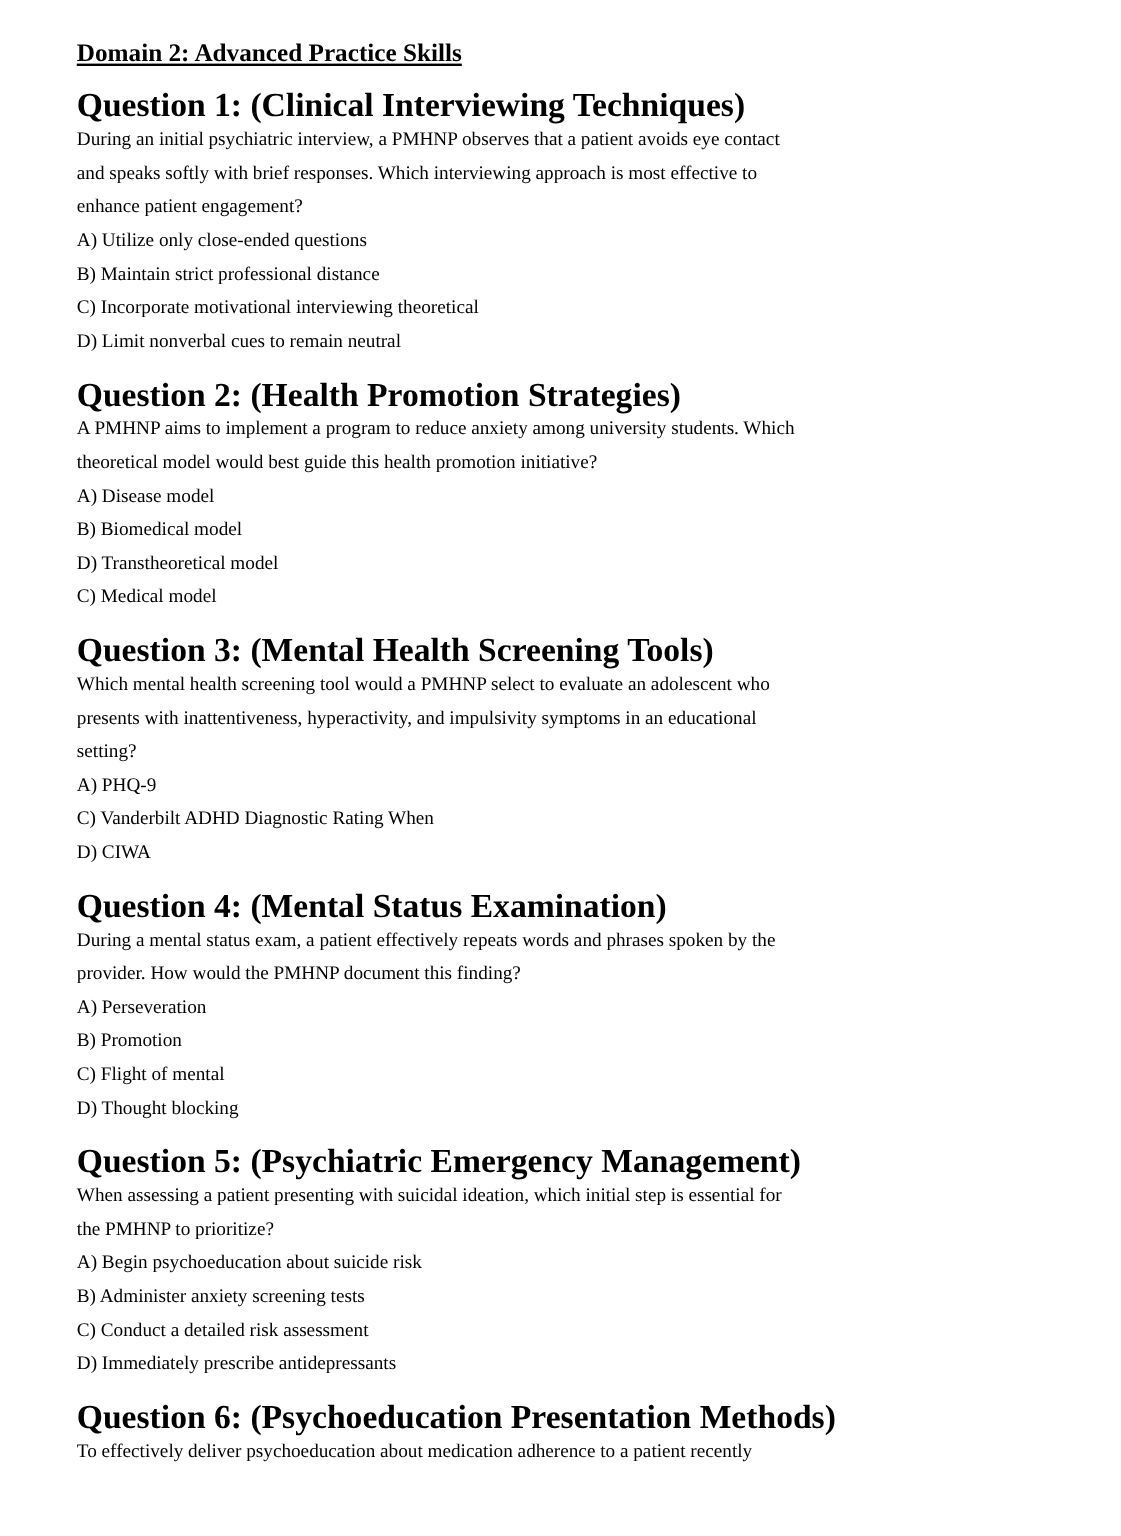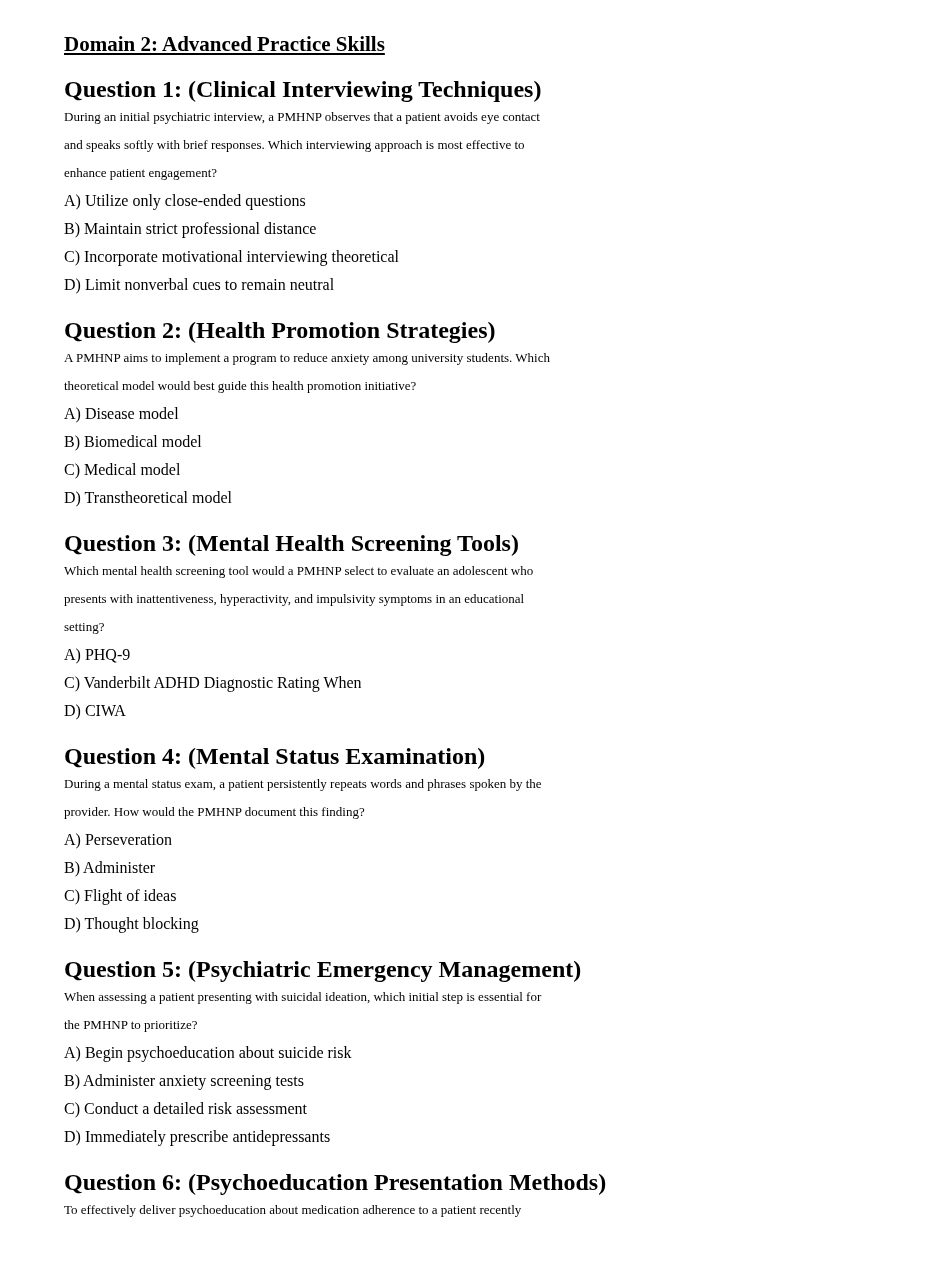--- a/index.html
+++ b/index.html
@@ -25,26 +25,26 @@
     font-size: 21px;
     font-weight: bold;
     text-decoration: underline;
     line-height: 28px;
     margin: 0 0 17px 0;
   }
   .question-block {
     margin: 0 0 17px 0;
   }
   .question-header {
-    font-size: 24px;
+    font-size: 28px;
     font-weight: bold;
     line-height: 28px;
   }
   .question-body {
-    font-size: 13px;
+    font-size: 16px;
     line-height: 28px;
     white-space: pre-line;
   }
   .answer-option {
     font-size: 16px;
     line-height: 28px;
   }
 </style>
 </head>
 <body>
@@ -63,41 +63,41 @@
     <div class="answer-option">C) Incorporate motivational interviewing theoretical</div>
     <div class="answer-option">D) Limit nonverbal cues to remain neutral</div>
   </div>
 
   <div class="question-block">
     <div class="question-header">Question 2: (Health Promotion Strategies)</div>
     <div class="question-body">A PMHNP aims to implement a program to reduce anxiety among university students. Which
 theoretical model would best guide this health promotion initiative?</div>
     <div class="answer-option">A) Disease model</div>
     <div class="answer-option">B) Biomedical model</div>
+    <div class="answer-option">D) Transtheoretical model</div>
     <div class="answer-option">C) Medical model</div>
-    <div class="answer-option">D) Transtheoretical model</div>
   </div>
 
   <div class="question-block">
     <div class="question-header">Question 3: (Mental Health Screening Tools)</div>
     <div class="question-body">Which mental health screening tool would a PMHNP select to evaluate an adolescent who
 presents with inattentiveness, hyperactivity, and impulsivity symptoms in an educational
 setting?</div>
     <div class="answer-option">A) PHQ-9</div>
     <div class="answer-option">C) Vanderbilt ADHD Diagnostic Rating When</div>
     <div class="answer-option">D) CIWA</div>
   </div>
 
   <div class="question-block">
     <div class="question-header">Question 4: (Mental Status Examination)</div>
-    <div class="question-body">During a mental status exam, a patient persistently repeats words and phrases spoken by the
+    <div class="question-body">During a mental status exam, a patient effectively repeats words and phrases spoken by the
 provider. How would the PMHNP document this finding?</div>
     <div class="answer-option">A) Perseveration</div>
-    <div class="answer-option">B) Administer</div>
-    <div class="answer-option">C) Flight of ideas</div>
+    <div class="answer-option">B) Promotion</div>
+    <div class="answer-option">C) Flight of mental</div>
     <div class="answer-option">D) Thought blocking</div>
   </div>
 
   <div class="question-block">
     <div class="question-header">Question 5: (Psychiatric Emergency Management)</div>
     <div class="question-body">When assessing a patient presenting with suicidal ideation, which initial step is essential for
 the PMHNP to prioritize?</div>
     <div class="answer-option">A) Begin psychoeducation about suicide risk</div>
     <div class="answer-option">B) Administer anxiety screening tests</div>
     <div class="answer-option">C) Conduct a detailed risk assessment</div>

